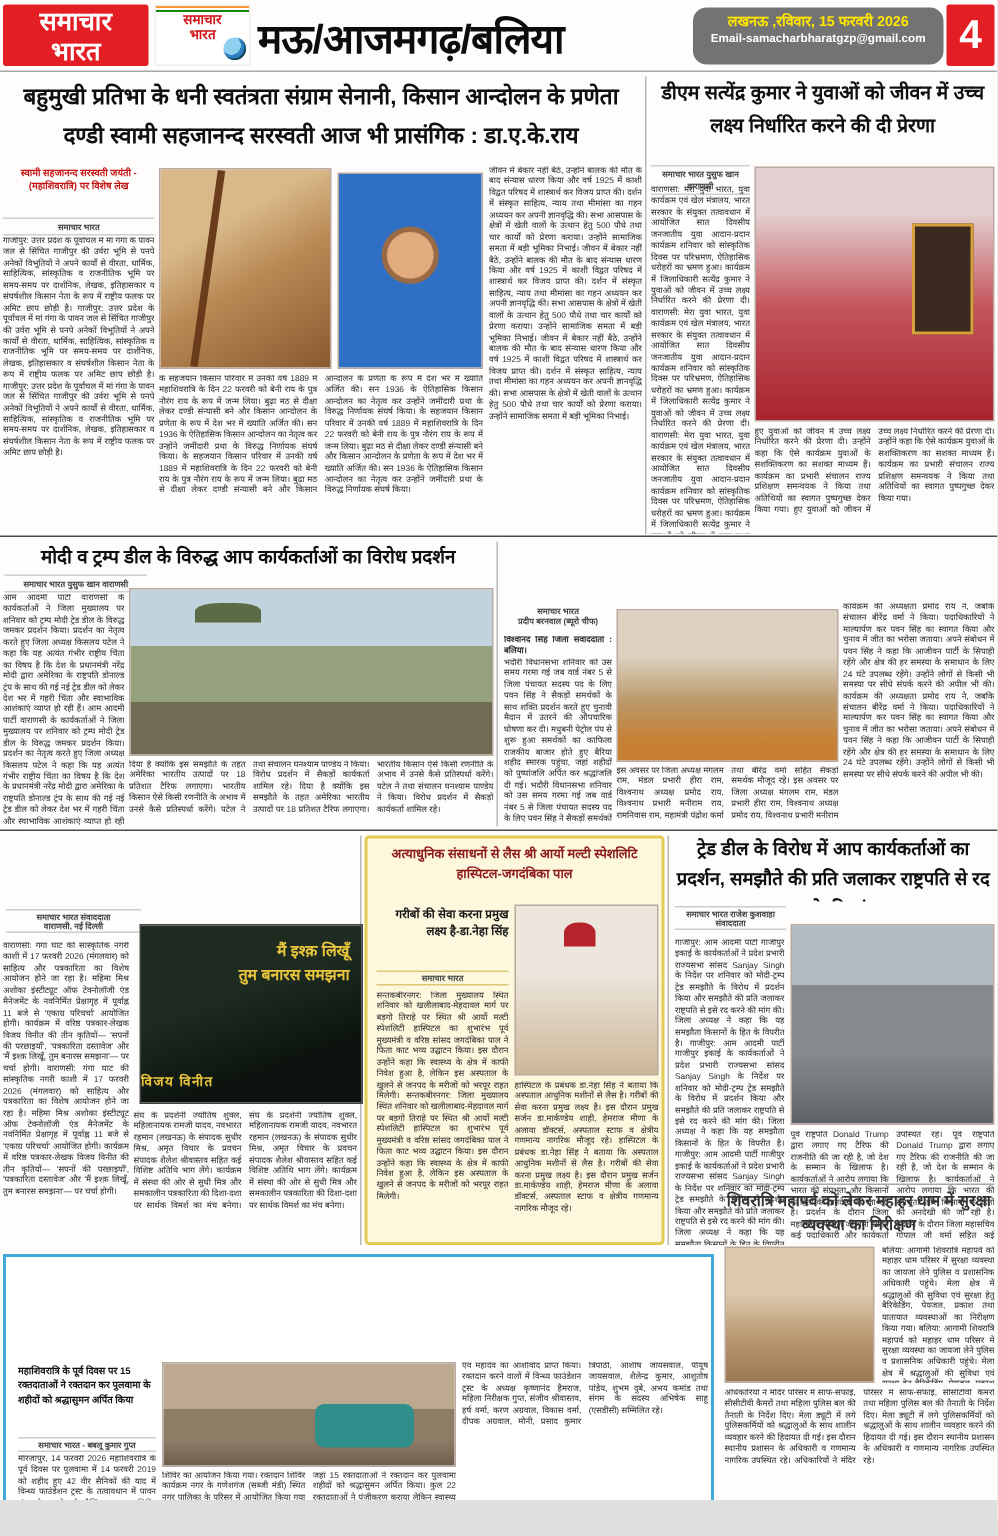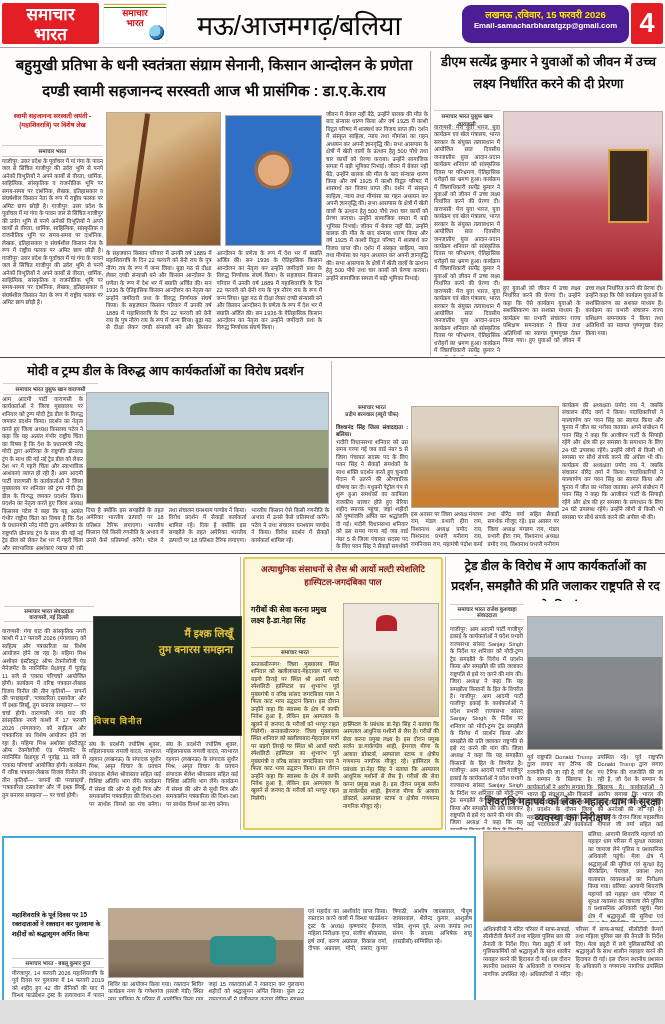--- a/index.html
+++ b/index.html
@@ -25,22 +25,22 @@
 .photo{position:absolute;border:1px solid #b9a9a0;overflow:hidden}
 .vrule{position:absolute;width:1px;background:#b8b8b8}
 .hrule{position:absolute;height:1px;background:#4a4a4a}
 .hrule-lt{position:absolute;height:1px;background:#a7a7a7}
 
 .brandbox{left:2px;top:3px;width:97px;height:41px;background:#e31e24;color:#fff;font-weight:bold;text-align:center;font-size:17px;line-height:1.2;padding-top:2px;border-radius:2px}
 .logobox{left:103px;top:3px;width:64px;height:41px;background:#fff;border:1px solid #eee}
 .flagbar{height:4px;background:linear-gradient(180deg,#ff9933 0 34%,#fff 34% 67%,#138808 67%)}
 .logotxt{font-size:9px;font-weight:bold;color:#d01418;text-align:center;line-height:1.15}
 .globe{position:absolute;right:2px;bottom:3px;width:15px;height:15px;border-radius:50%;background:radial-gradient(circle at 35% 35%,#8fd0ef 0 45%,#2d7fc1 46% 75%,#1c5e96 76%);box-shadow:inset -1px -1px 0 #145}
-.region{left:153px;top:6px;width:292px;height:38px;font-size:27px;font-weight:normal;text-align:center;color:#0c0c0c;letter-spacing:-.5px}
-.datebox{left:462px;top:5px;width:167px;height:38px;background:#4c1d95;border-radius:9px;text-align:center;padding-top:4px}
+.region{left:172px;top:6px;width:292px;height:38px;font-size:27px;font-weight:bold;text-align:left;color:#0c0c0c;letter-spacing:-.5px}
+.datebox{left:462px;top:5px;width:167px;height:38px;background:#737373;border-radius:9px;text-align:center;padding-top:4px}
 .dateline{font-size:9.5px;font-weight:bold;color:#ffe400;line-height:1.3}
 .emailline{font-size:7.8px;font-weight:bold;color:#fff}
 .pagebox{left:631px;top:3px;width:32px;height:41px;background:#e31e24;color:#fff;font-weight:bold;font-size:27px;text-align:center;line-height:41px;border-radius:2px}
 
 .ph-monk{background:linear-gradient(150deg,#d9b98a 0 30%,#b98a55 55%,#8a5a30)}
 .ph-monk .staff{position:absolute;left:26%;top:0;width:5px;height:100%;background:#6a3c1c;transform:rotate(8deg)}
 .ph-portrait{background:radial-gradient(circle at 50% 42%,#e2ac7e 0 17%,#9a6a44 18% 21%,#2f6fc4 22%)}
 .ph-ceremony{background:linear-gradient(180deg,#e3cfd0 0 18%,#c4555c 55%,#a8242e)}
 .ph-ceremony .frame{position:absolute;right:8%;top:22%;width:26%;height:44%;background:#3a2a20;border:2px solid #d8a13c}
 .ph-protest{background:linear-gradient(180deg,#c3d3dd 0 34%,#95a07c 34% 68%,#6f6b55 68%)}
@@ -51,21 +51,21 @@
 .ph-trade{background:linear-gradient(180deg,#b3bcc2 0 30%,#848a8e 30% 65%,#5f6366)}
 .ph-blood{background:linear-gradient(180deg,#bda990 0 45%,#8f7c67 45% 75%,#6f5e4d)}
 .ph-blood .gown{position:absolute;left:52%;top:40%;width:34%;height:42%;background:#2f8f8a;border-radius:6px}
 .ph-inspect{background:linear-gradient(180deg,#dcc9ae 0 35%,#bb9b73 65%,#99794f)}
 .poster{background:linear-gradient(160deg,#1d2b21 0 40%,#0c130e 75%);border:1px solid #444;color:#e9c53d}
 .poster .pl1{font-size:10.5px;font-weight:bold;text-align:right;padding:9px 8px 0 0}
 .poster .pl2{font-size:10.5px;font-weight:bold;text-align:right;padding:2px 8px 0 0}
 .poster .pauth{position:absolute;left:0;right:0;bottom:8px;text-align:left;font-size:9px;font-weight:bold;letter-spacing:1px}
 .hospbox{left:243px;top:557px;width:200px;height:273px;background:#fdf7dd;border:2px solid #e3cb56;border-radius:3px}
 .hosp-title{font-size:8.6px;line-height:1.5;font-weight:bold;color:#8b1a1a;text-align:center;padding:4px 6px 0 6px}
-.hosp-sub{position:absolute;left:6px;top:46px;width:88px;font-size:7.8px;line-height:1.4;font-weight:bold;color:#141414;text-align:left}
+.hosp-sub{position:absolute;left:6px;top:46px;width:88px;font-size:7.8px;line-height:1.4;font-weight:bold;color:#141414;text-align:right}
 .mark{display:inline-block;width:10px;height:8px;margin-right:2px}
 .blubox{left:2px;top:836px;width:474px;height:172px;border:2px solid #3fa9dc;background:#fff}
 .subhead-blood{font-size:6.4px;line-height:1.45;font-weight:bold;color:#111}
 </style>
 </head>
 <body>
 
 <div class="page">
 
   <div class="abs brandbox">

